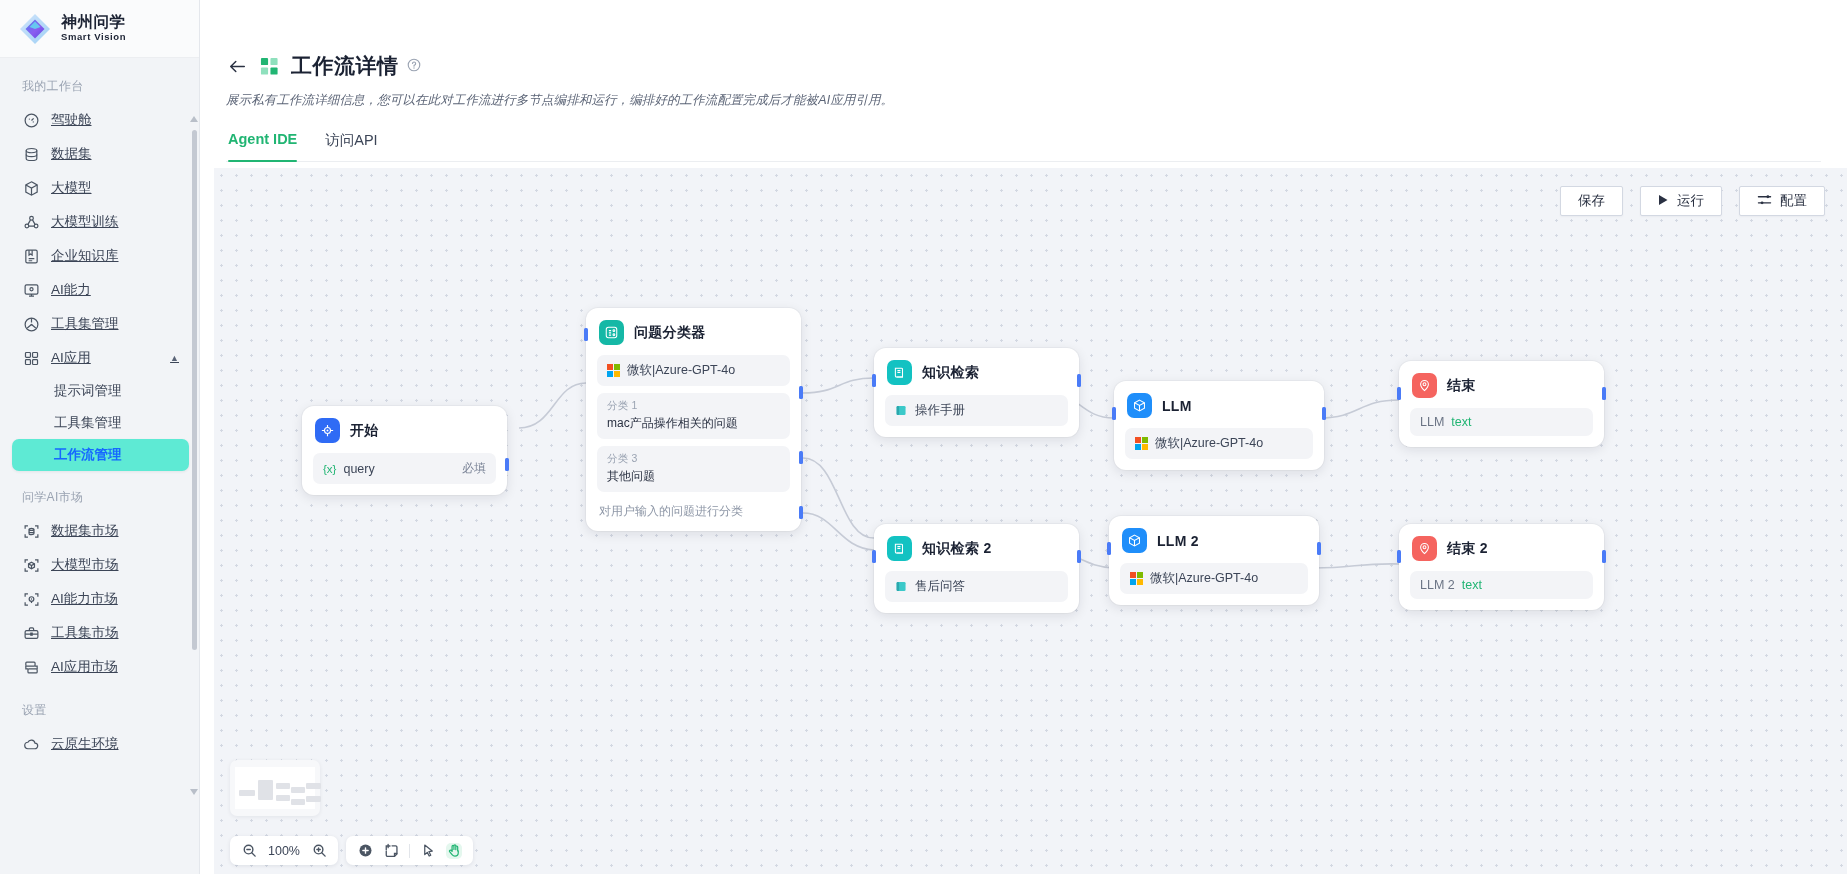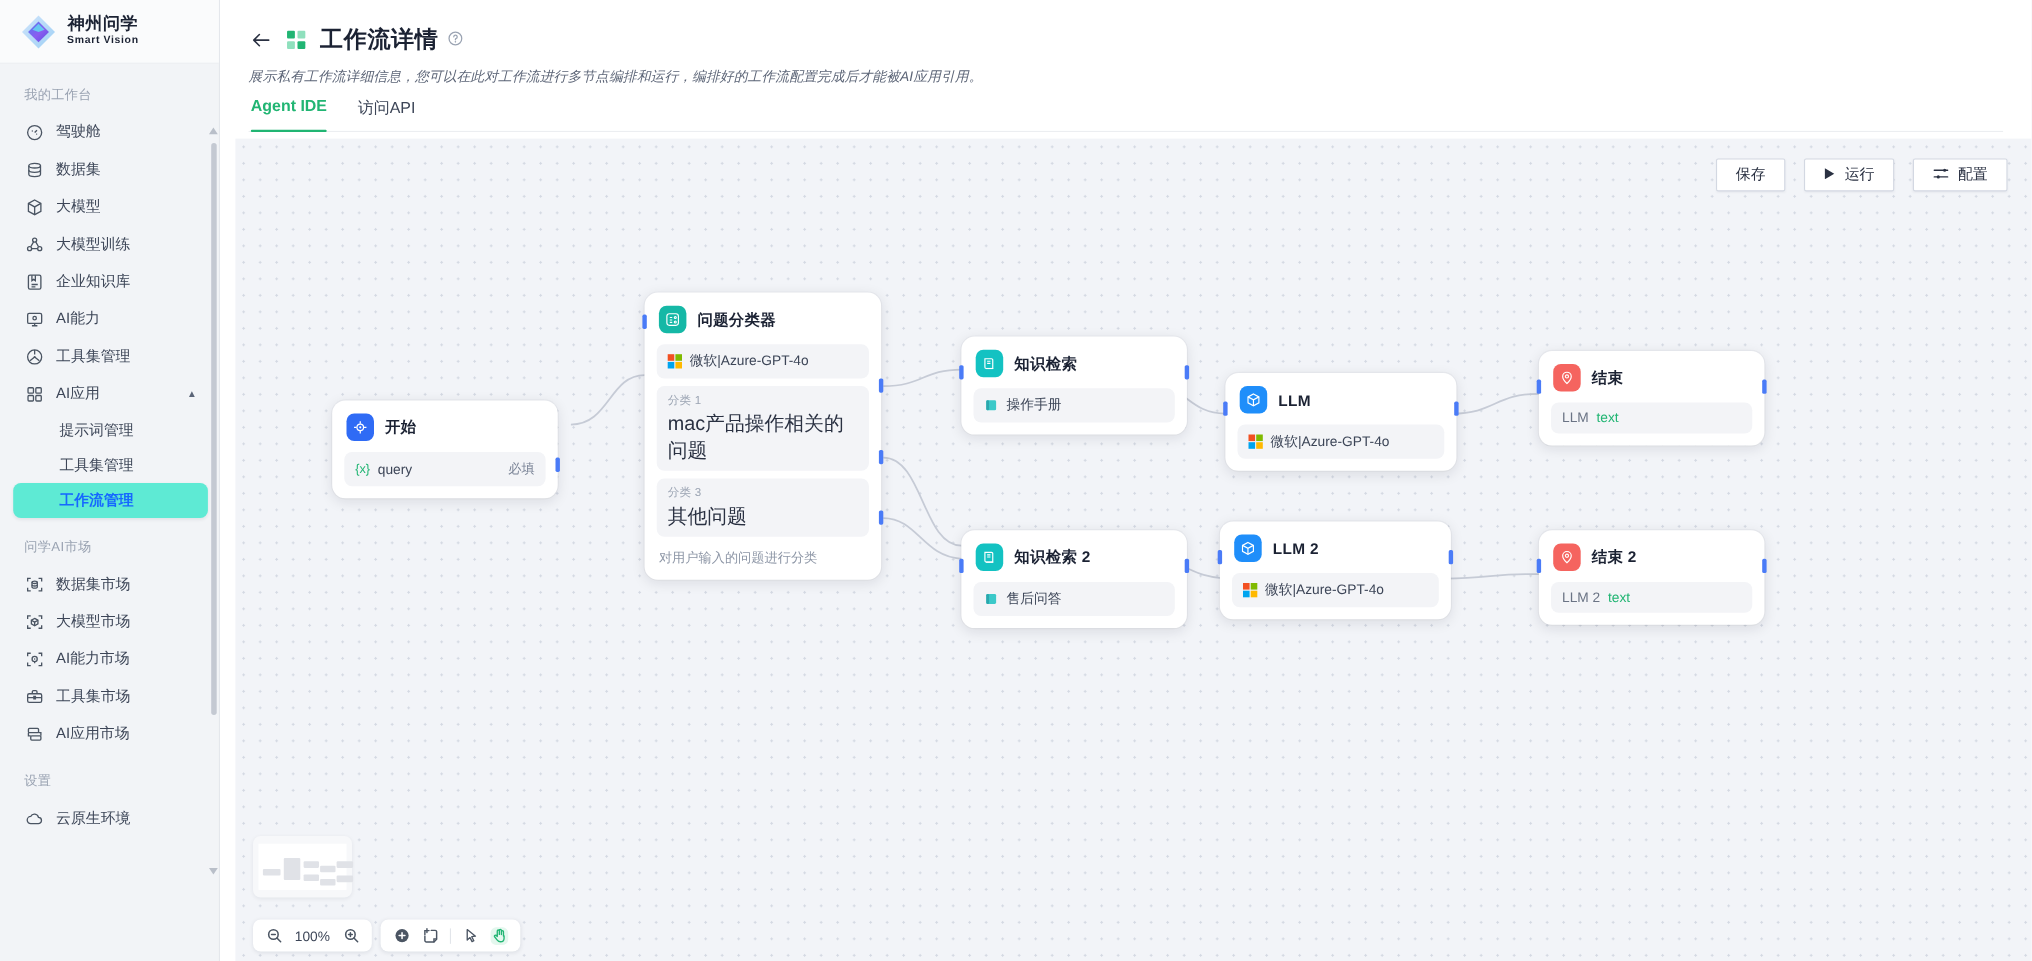--- a/index.html
+++ b/index.html
@@ -40,21 +40,21 @@
   .nav-scroll {
     flex: 1; overflow: hidden; padding-top: 12px; position: relative;
   }
   .nav-group-label {
     font-size: 12px; color: #9aa3b2; padding: 8px 0 8px 22px; letter-spacing: .3px;
   }
   .nav-item {
     display: flex; align-items: center; gap: 11px;
     height: 34px; margin: 0 10px 0 12px; padding-left: 11px;
     border-radius: 7px; cursor: pointer;
-    font-size: 13.5px; color: #3c4557; position: relative;
+    font-size: 13.5px; color: #3c4557; position: relative; text-decoration: underline;
   }
   .nav-ico { width: 17px; height: 17px; flex: 0 0 17px; color: #4b5costs; display:block; }
   .nav-ico svg { display: block; }
   .nav-sub {
     display: flex; align-items: center;
     height: 32px; margin: 0 10px 0 12px; padding-left: 42px;
     border-radius: 7px; font-size: 13.5px; color: #3c4557; cursor: pointer;
   }
   .nav-sub.active {
     background: #5eead4; color: #1668ff; font-weight: 700;
@@ -68,30 +68,30 @@
   .sb-arrow {
     position: absolute; right: 1px; width: 0; height: 0;
     border-left: 4.5px solid transparent; border-right: 4.5px solid transparent;
   }
   .sb-up { top: 58px; border-bottom: 6px solid #b9bfc9; }
   .sb-dn { top: 731px; border-top: 6px solid #b9bfc9; }
 
   
   .main { flex: 1; height: 874px; background: #ffffff; display: flex; flex-direction: column; min-width: 0; }
   .page-head { padding: 22px 26px 0 26px; }
-  .title-row { display: flex; align-items: center; gap: 12px; }
+  .title-row { display: flex; align-items: center; gap: 12px; margin-top: 30px; }
   .back-btn {
     width: 22px; height: 22px; display: flex; align-items: center; justify-content: center;
     cursor: pointer; color: #2a3142; font-size: 17px; line-height: 1;
   }
   .title-icon { width: 19px; height: 19px; flex: 0 0 19px; }
   .page-title { font-size: 21px; font-weight: 700; color: #1b2233; letter-spacing: .5px; }
   .help-ico { color: #9aa3b2; font-size: 13px; margin-left: -4px; cursor: pointer; }
   .page-desc { font-size: 12.5px; color: #5c6577; margin-top: 12px; letter-spacing: .1px; font-style: italic; }
-  .tabs { display: flex; gap: 28px; margin-top: 10px; border-bottom: 1px solid #eceef1; padding-left: 2px; }
+  .tabs { display: flex; gap: 28px; margin-top: 22px; border-bottom: 1px solid #eceef1; padding-left: 2px; }
   .tab {
     font-size: 14.5px; padding-bottom: 11px; cursor: pointer;
     color: #3c4557; position: relative; font-weight: 400;
   }
   .tab.active { color: #21b573; font-weight: 700; }
   .tab.active::after {
     content: ""; position: absolute; left: 0; right: 0; bottom: -1px;
     height: 2.5px; background: #21b573; border-radius: 2px;
   }
 
@@ -126,21 +126,21 @@
   }
   .node-title { font-size: 14px; font-weight: 700; color: #1b2233; letter-spacing: .3px; }
   .node-row {
     background: #f3f4f7; border-radius: 7px; margin-top: 10px;
     padding: 7px 10px; font-size: 12.5px; color: #3c4557;
     display: flex; align-items: center; gap: 7px;
   }
   .node-row .spacer { margin-left: auto; color: #7b8497; font-size: 12px; }
   .cat-row { background: #f3f4f7; border-radius: 7px; margin-top: 7px; padding: 6px 10px 7px 10px; }
   .cat-label { font-size: 10.5px; color: #9aa3b2; letter-spacing: .2px; }
-  .cat-value { font-size: 18px; color: #2a3142; margin-top: 2px; }
+  .cat-value { font-size: 12px; color: #2a3142; margin-top: 2px; }
   .node-note { font-size: 12px; color: #8d96a6; margin-top: 11px; padding: 0 2px; }
   .ms-logo { width: 13px; height: 13px; flex: 0 0 13px; display: grid; grid-template-columns: 6px 6px; grid-template-rows: 6px 6px; gap: 1px; }
   .ms-logo i { display: block; }
   .kb-ico { width: 13px; height: 13px; flex: 0 0 13px; }
   .handle {
     position: absolute; width: 4px; height: 13px; background: #4a7bf7;
     border-radius: 1.5px; z-index: 25;
   }
 
   

